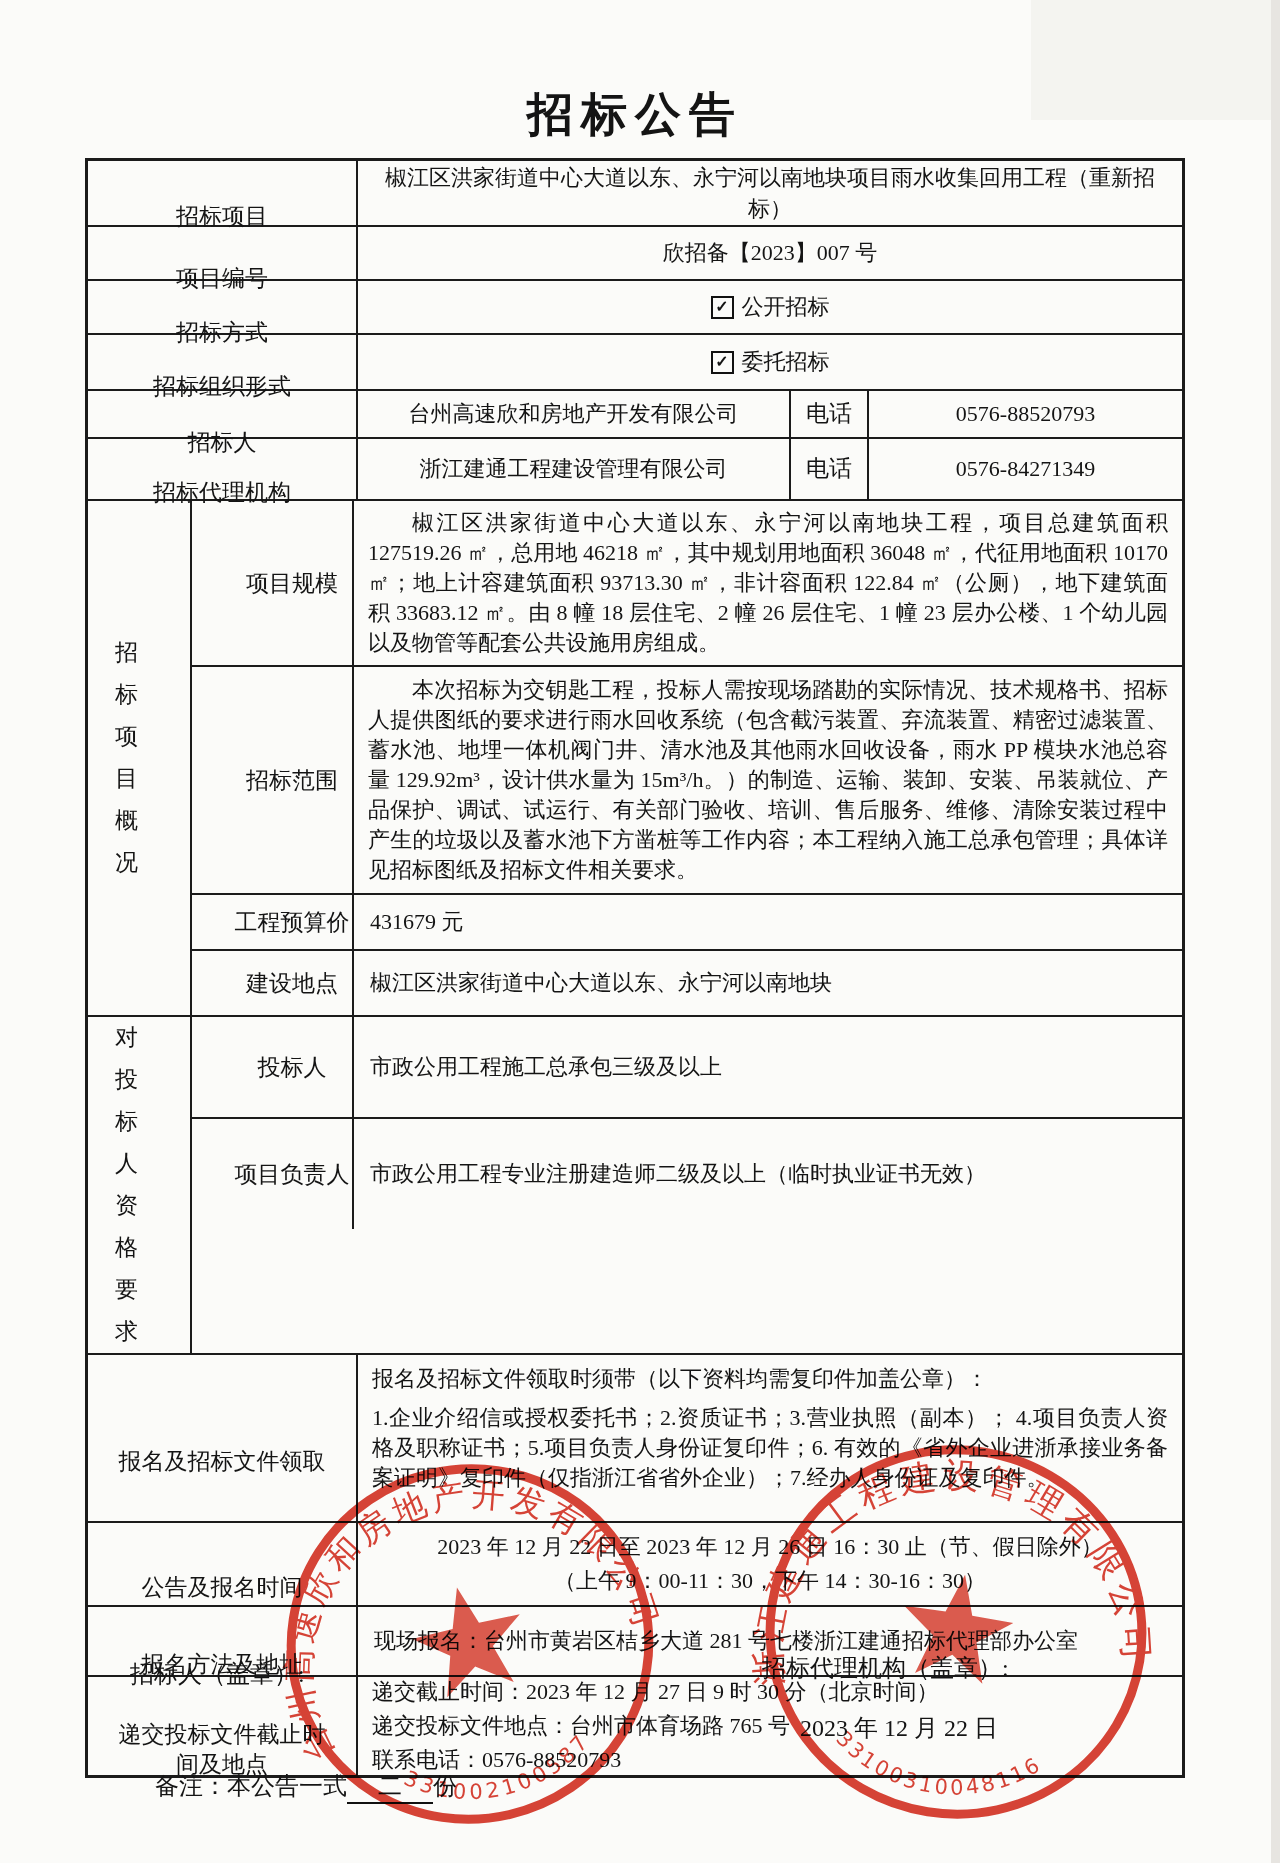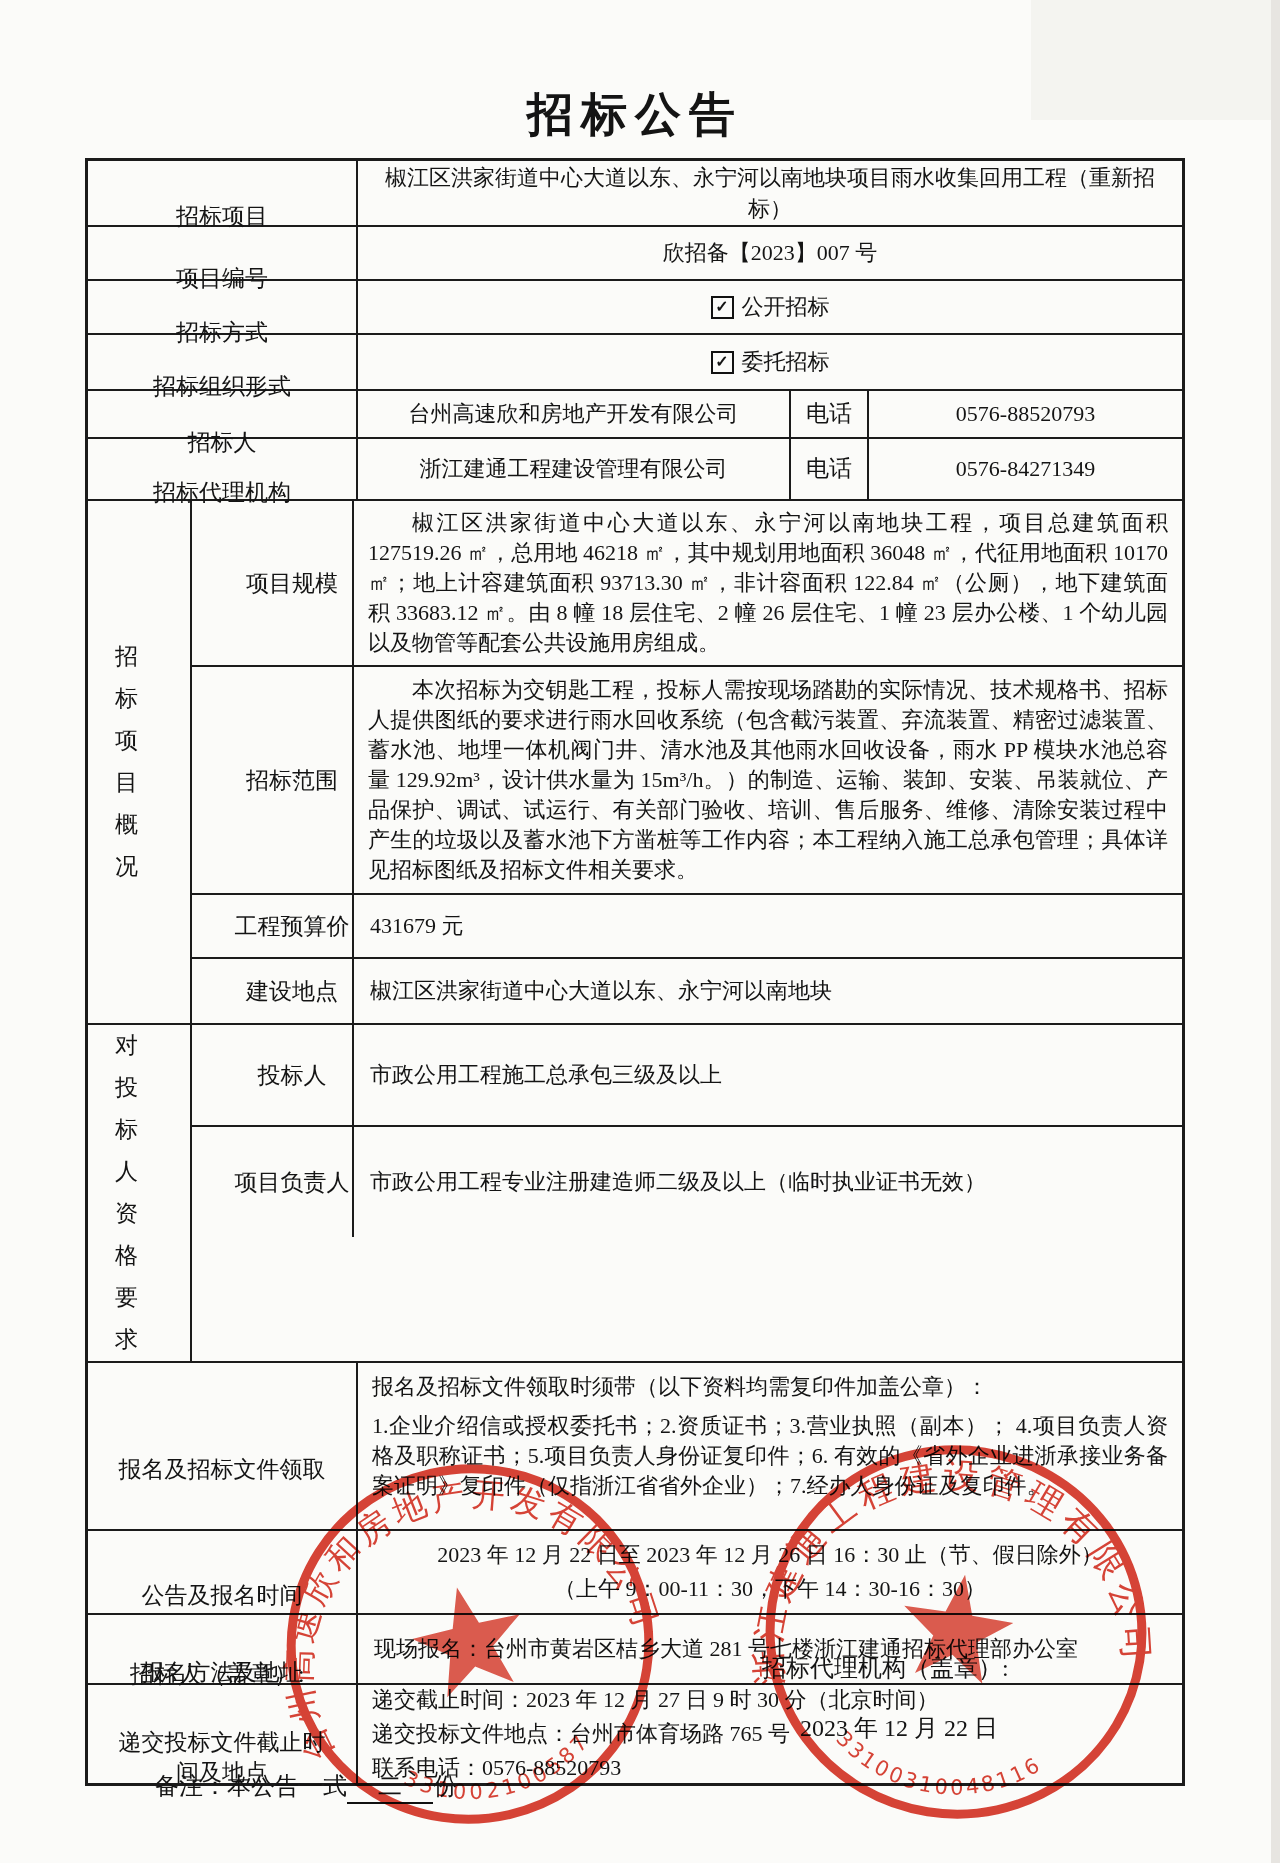--- a/index.html
+++ b/index.html
@@ -117,21 +117,21 @@
           </div>
         </div>
         <div class="grow" style="height:228px">
           <div class="glab">招标范围</div>
           <div class="gcontent">
             <div class="para">
                 <p>本次招标为交钥匙工程，投标人需按现场踏勘的实际情况、技术规格书、招标人提供图纸的要求进行雨水回收系统（包含截污装置、弃流装置、精密过滤装置、蓄水池、地埋一体机阀门井、清水池及其他雨水回收设备，雨水 PP 模块水池总容量 129.92m³，设计供水量为 15m³/h。）的制造、运输、装卸、安装、吊装就位、产品保护、调试、试运行、有关部门验收、培训、售后服务、维修、清除安装过程中产生的垃圾以及蓄水池下方凿桩等工作内容；本工程纳入施工总承包管理；具体详见招标图纸及招标文件相关要求。</p>
               </div>
           </div>
         </div>
-        <div class="grow" style="height:64px">
+        <div class="grow" style="height:56px">
           <div class="glab">工程预算价</div>
           <div class="gcontent left">431679 元</div>
         </div>
         <div class="grow" style="height:66px">
           <div class="glab">建设地点</div>
           <div class="gcontent left">椒江区洪家街道中心大道以东、永宁河以南地块</div>
         </div>
       </div>
     </div>
 

